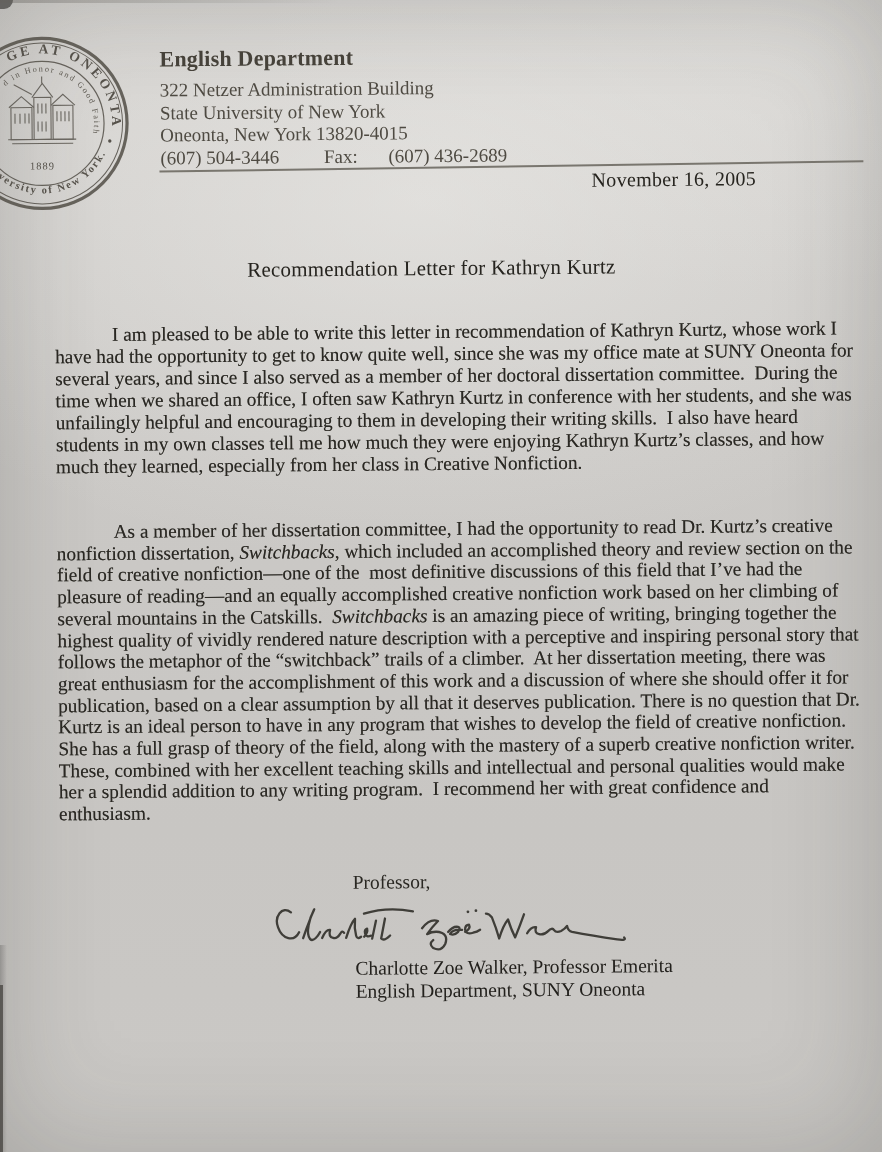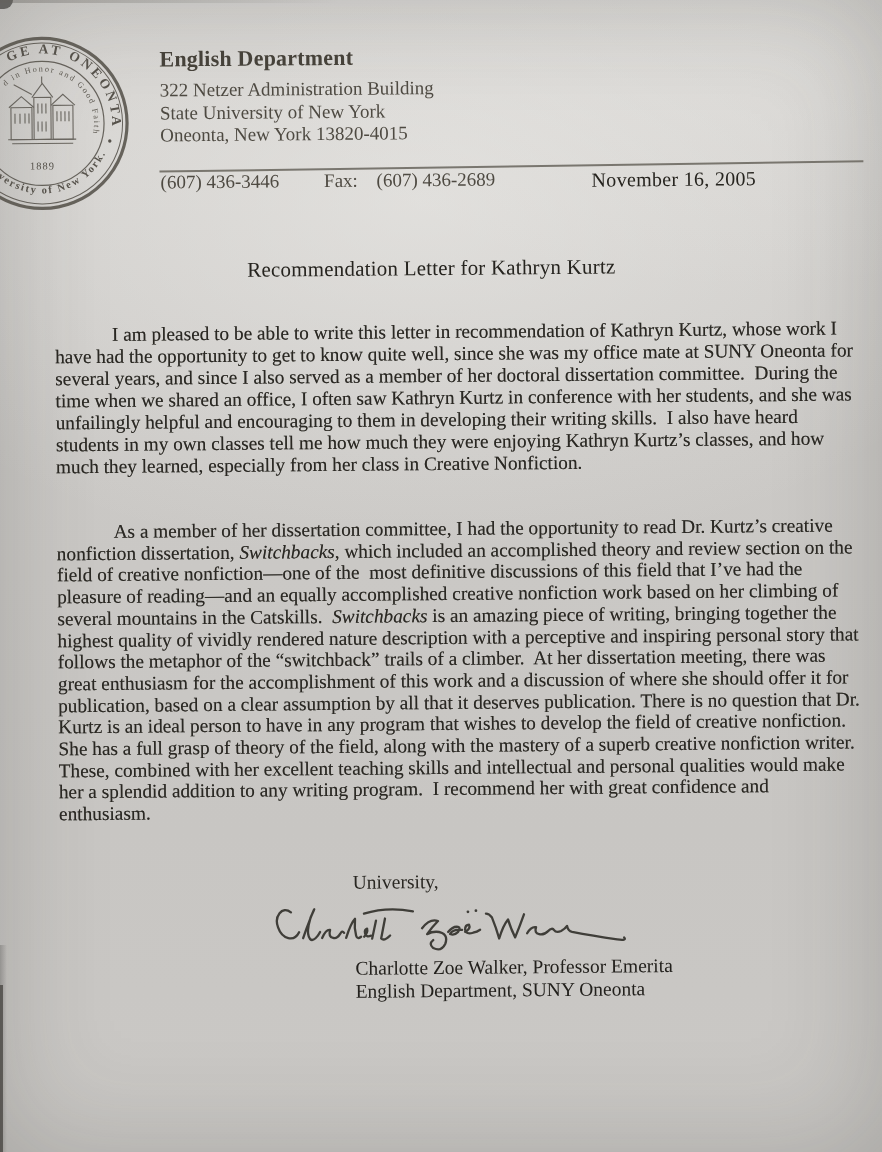--- a/index.html
+++ b/index.html
@@ -25,22 +25,22 @@
   .seal-svg{position:absolute;left:-45px;top:30px;width:180px;height:180px;}
   .dept{
     position:absolute;left:163px;top:44px;
     font-size:22px;font-weight:bold;color:#46423a;letter-spacing:.2px;
   }
   .addr{
     position:absolute;left:163px;top:77px;
     font-size:19px;line-height:22.5px;color:#4e4a42;
   }
   .addr .phone-row span{display:inline-block;}
-  .fax-label{margin-left:40px;margin-top:24px;}
-  .fax-number{margin-left:14px;}
+  .fax-label{margin-left:40px;}
+  .fax-number{margin-left:26px;}
   .rule{
     position:absolute;left:162px;top:166px;width:704px;height:2px;
     background:#6e6a63;transform:rotate(-.35deg);opacity:.9;
   }
   .date{
     position:absolute;left:594px;top:170px;
     font-size:20px;color:#26241f;letter-spacing:.3px;
   }
   .title{
     position:absolute;left:0;right:16px;top:256px;
@@ -121,35 +121,35 @@
     </g>
     <text x="90" y="136" text-anchor="middle" font-family="Liberation Serif, serif" font-size="10.5" letter-spacing="1" fill="#56524b">1889</text>
   </svg>
 
   <div class="dept">English Department</div>
   <div class="addr">
     <div>322 Netzer Administration Building</div>
     <div>State University of New York</div>
     <div>Oneonta, New York 13820-4015</div>
     <div class="phone-row">
-      <span>(607) 436-3446</span>
+      <span>(607) 504-3446</span>
       <span class="fax-label">Fax:</span>
       <span class="fax-number">(607) 436-2689</span>
     </div>
   </div>
   <div class="rule"></div>
 
   <div class="date">November 16, 2005</div>
 
   <h1 class="title">Recommendation Letter for Kathryn Kurtz</h1>
 
   <p class="para para-1"><span>I am pleased to be able to write this letter in recommendation of Kathryn Kurtz, whose work I have had the opportunity to get to know quite well, since she was my office mate at SUNY Oneonta for several years, and since I also served as a member of her doctoral dissertation committee.  During the time when we shared an office, I often saw Kathryn Kurtz in conference with her students, and she was unfailingly helpful and encouraging to them in developing their writing skills.  I also have heard students in my own classes tell me how much they were enjoying Kathryn Kurtz’s classes, and how much they learned, especially from her class in Creative Nonfiction.</span></p>
   <p class="para para-2"><span>As a member of her dissertation committee, I had the opportunity to read Dr. Kurtz’s creative nonfiction dissertation, </span><span class="it">Switchbacks</span><span>, which included an accomplished theory and review section on the field of creative nonfiction—one of the  most definitive discussions of this field that I’ve had the pleasure of reading—and an equally accomplished creative nonfiction work based on her climbing of several mountains in the Catskills.  </span><span class="it">Switchbacks</span><span> is an amazing piece of writing, bringing together the highest quality of vividly rendered nature description with a perceptive and inspiring personal story that follows the metaphor of the “switchback” trails of a climber.  At her dissertation meeting, there was great enthusiasm for the accomplishment of this work and a discussion of where she should offer it for publication, based on a clear assumption by all that it deserves publication. There is no question that Dr. Kurtz is an ideal person to have in any program that wishes to develop the field of creative nonfiction.  She has a full grasp of theory of the field, along with the mastery of a superb creative nonfiction writer. These, combined with her excellent teaching skills and intellectual and personal qualities would make her a splendid addition to any writing program.  I recommend her with great confidence and enthusiasm.</span></p>
 
-  <div class="sincerely">University,</div>
+  <div class="sincerely">Professor,</div>
 
   <svg class="signature-svg" viewBox="0 0 360 60">
     <g stroke="#34322d" stroke-width="2.3" fill="none" stroke-linecap="round" stroke-linejoin="round" opacity=".92">
       <path d="M19,15 C10,8 2,19 6,30 C10,42 22,45 27,35"></path>
       <path d="M31,41 C36,26 44,8 42,13 C38,20 33,36 38,42 C41,45 46,39 48,35"></path>
       <path d="M50,41 Q54,32 58,33 Q56,40 61,41 Q65,42 68,37 Q70,33 72,36"></path>
       <path d="M74,41 Q79,26 83,22 Q82,31 84,39 Q85,43 89,40"></path>
       <path d="M92,40 Q96,36 95,32 Q92,33 93,37 Q94,41 99,39"></path>
       <path d="M104,24 L100,42"></path>
       <path d="M113,22 L109,42 Q112,45 118,39"></path>

